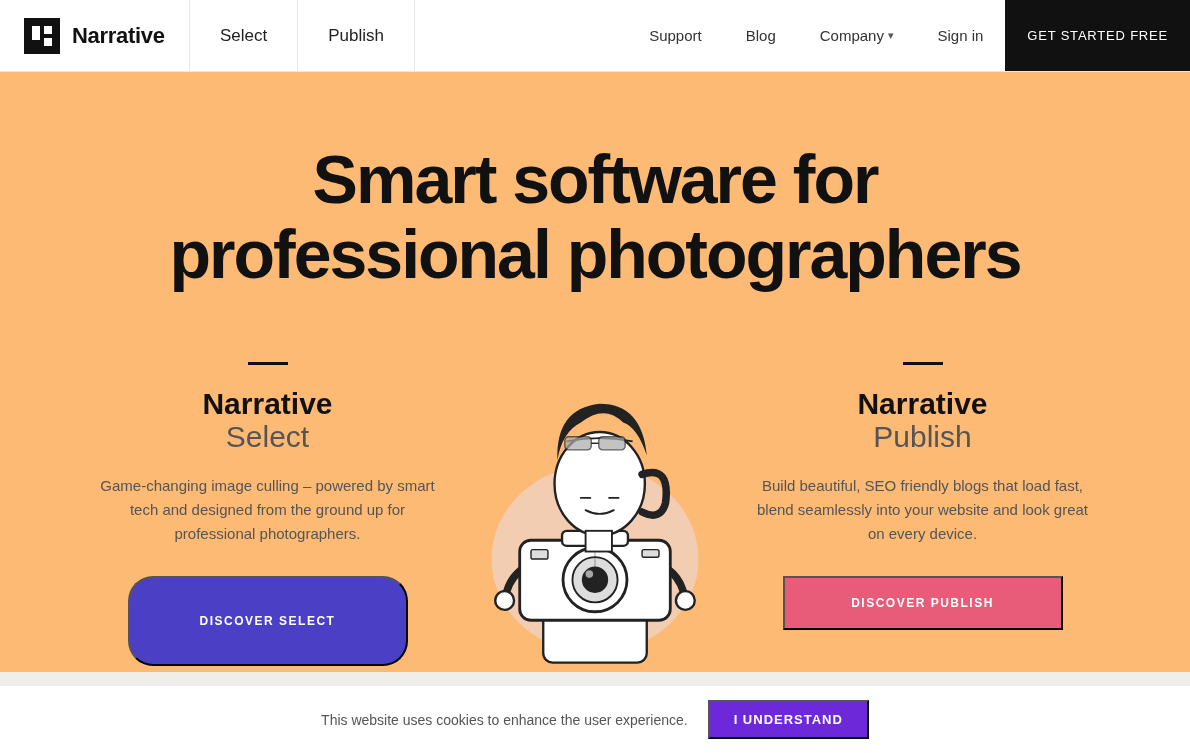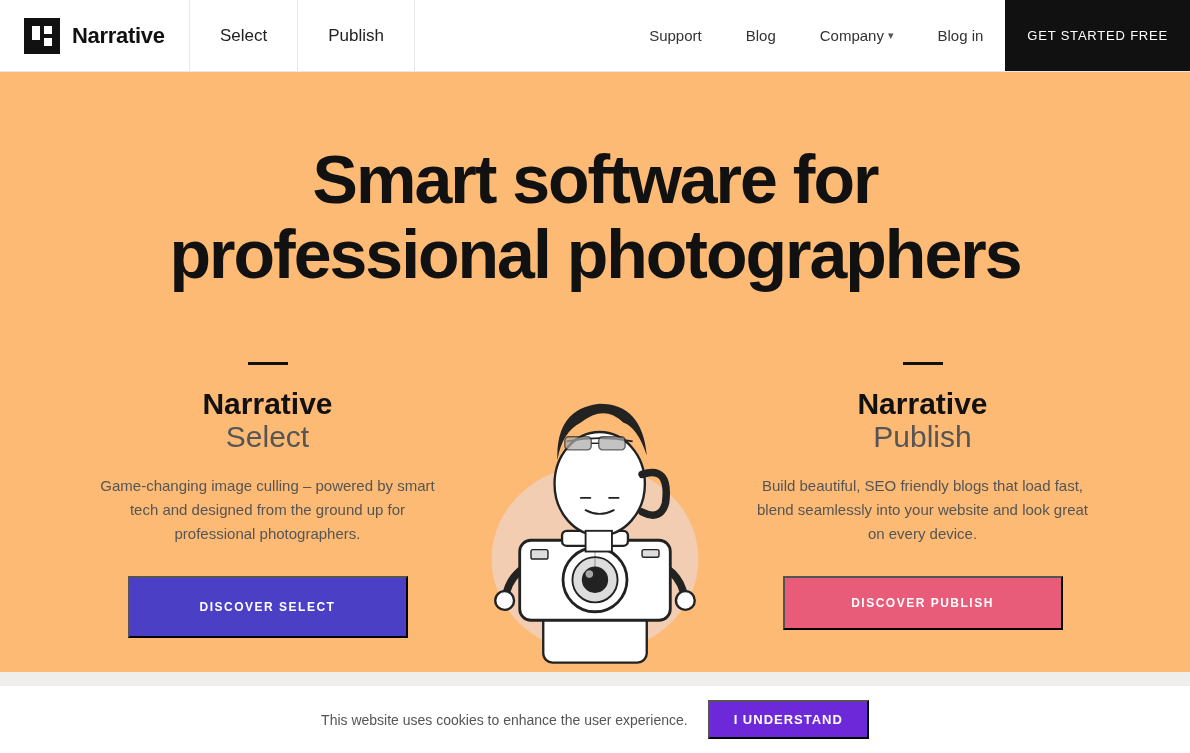--- a/index.html
+++ b/index.html
@@ -155,24 +155,25 @@
     }
 
     .btn-select {
       display: inline-block;
       background: #4a3fc5;
       color: #fff;
       font-size: 12px;
       font-weight: 700;
       letter-spacing: 1.5px;
       text-transform: uppercase;
-      padding: 22px 40px;
+      padding: 36px 40px;
       cursor: pointer;
       width: 100%;
       max-width: 280px;
+      border-radius: 25px;
     }
     .btn-publish {
       display: inline-block;
       background: #e85c7a;
       color: #fff;
       font-size: 12px;
       font-weight: 700;
       letter-spacing: 1.5px;
       text-transform: uppercase;
       padding: 18px 40px;
@@ -275,21 +276,21 @@
       <span>Support</span>
     </a>
     <a class="nav-link">
       <span>Blog</span>
     </a>
     <a class="nav-link company">
       <span>Company</span>
       <span class="company-arrow">▾</span>
     </a>
     <div class="sign-in">
-      <span>Blog in</span>
+      <span>Sign in</span>
     </div>
     <div class="cta-button">GET STARTED FREE</div>
   </div>
 </header>
 
 <section class="hero">
   <h1 class="hero-title">
     <span>Smart software for</span><br>
     <span>professional photographers</span>
   </h1>

